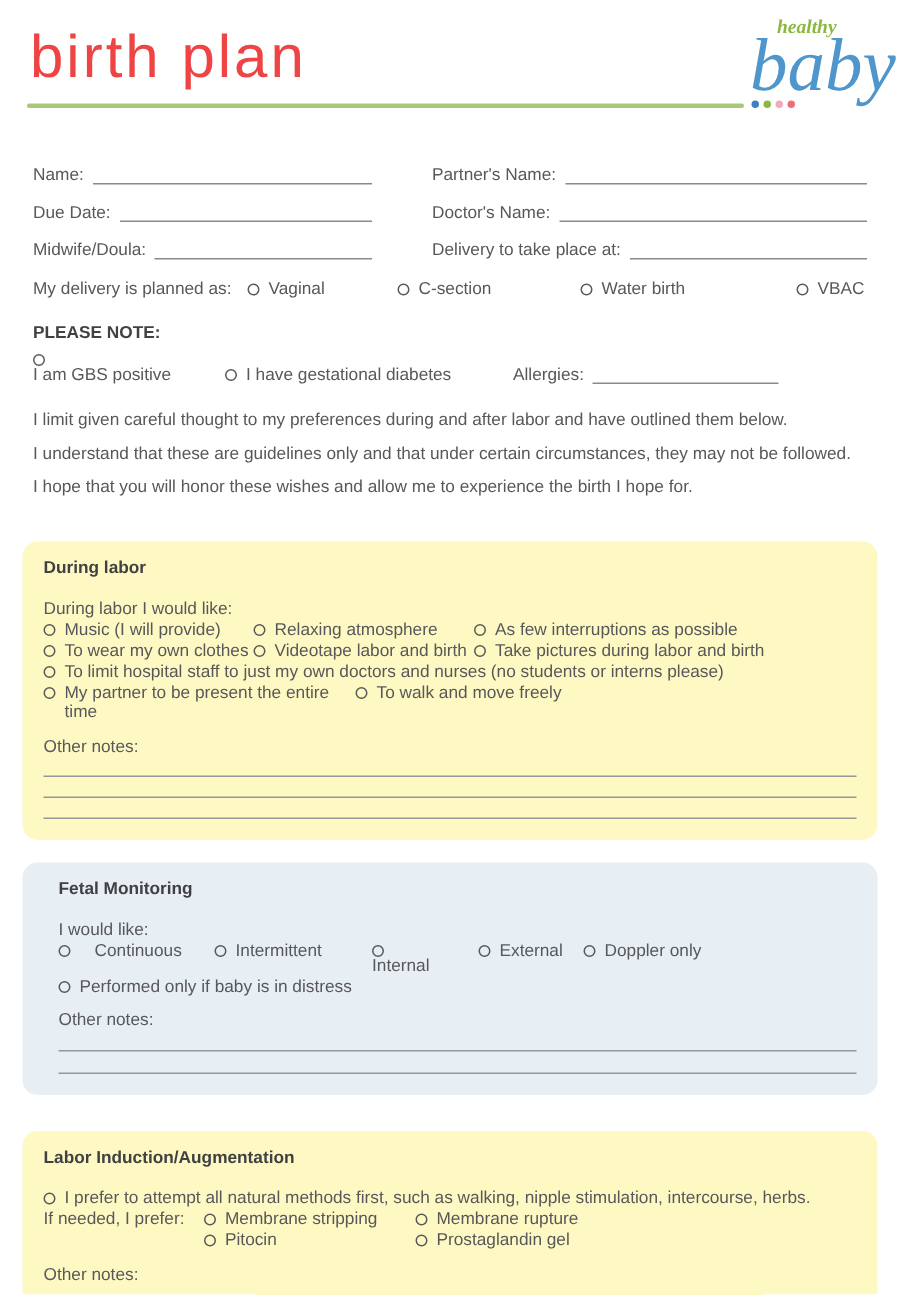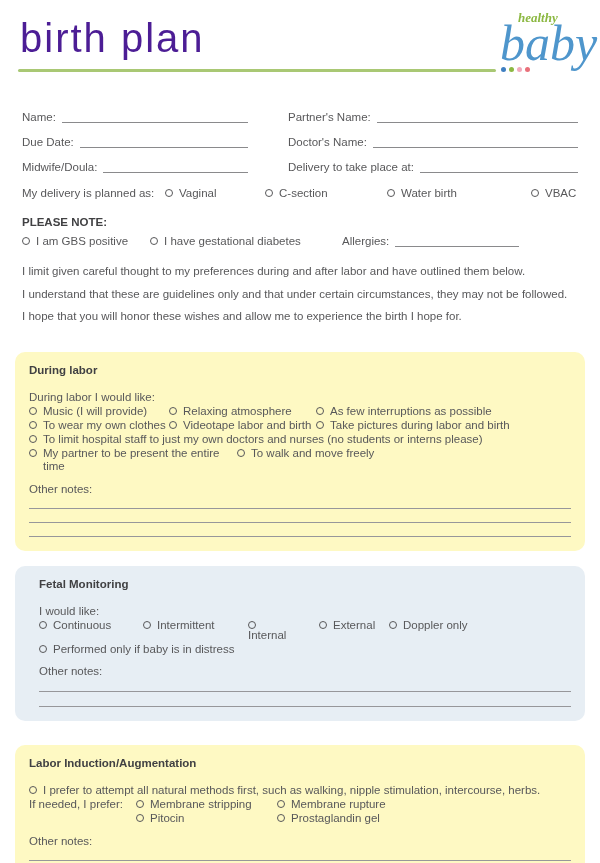--- a/index.html
+++ b/index.html
@@ -5,21 +5,21 @@
   * { margin:0; padding:0; box-sizing:border-box; }
   html,body { background:#fff; }
   .page {
     position:relative; width:600px; height:863px; background:#ffffff; overflow:hidden;
     font-family:"Liberation Sans", sans-serif; color:#58585a; font-size:11.5px;
   }
   
   header { position:relative; height:102px; }
   .title {
     position:absolute; left:20px; top:16px;
-    font-size:40px; font-weight:400; letter-spacing:2px; color:#4c1d95;
+    font-size:40px; font-weight:400; letter-spacing:2px; color:#ef4444;
   }
   .rule { position:absolute; left:18px; top:69px; width:478px; height:3px; background:#a9c874; border-radius:2px; }
   .dots { position:absolute; left:501px; top:67px; display:flex; gap:3px; }
   .dot { width:5px; height:5px; border-radius:50%; }
   .dot-blue  { background:#3f7fc1; }
   .dot-green { background:#8cb842; }
   .dot-pink  { background:#f2a9bb; }
   .dot-red   { background:#e9707a; }
   .logo { position:absolute; right:14px; top:10px; width:86px; font-family:"Liberation Serif", serif; font-style:italic; }
   .logo-healthy { margin-left:18px; font-size:13px; color:#8cb842; font-weight:700; }
@@ -39,37 +39,37 @@
   .opt { display:flex; align-items:flex-start; }
   .radio {
     flex:none; width:8px; height:8px; border:1.3px solid #58585a; border-radius:50%;
     margin:2px 6px 0 0; background:transparent;
   }
   .ow-v { width:100px; } .ow-c { width:122px; } .ow-w { width:144px; }
   
   .note-area { margin:17px 22px 0 22px; }
   .pn-title { font-weight:700; color:#414143; margin-bottom:6px; }
   .pn-row { display:flex; align-items:flex-end; }
-  .pn1 { width:128px; } .pn2 { width:192px; }
+  .pn1 { width:128px;flex-direction:column; } .pn2 { width:192px; }
   .allergies { display:flex; align-items:flex-end; }
   .al-line { width:124px; border-bottom:1px solid #8a8a8c; margin-left:6px; height:13px; }
   
   .intro { margin:13px 22px 0 22px; }
   .intro p { line-height:22.5px; }
   
   .sec { margin:24px 15px 0 15px; border-radius:10px; padding:12px 14px 9px 14px; }
   .sec-green { background:#fef9c3; }
   .sec-blue  { background:#e7eef4; }
   .sec + .sec-blue { margin-top:15px;padding-left:24px; }
   .sec-title { font-weight:700; color:#414143; margin-bottom:15px; }
   .sec-intro { line-height:13.5px; }
   .optrow { display:flex; line-height:13.5px; margin-top:0.5px; }
   .optrow .opt { line-height:13.5px; }
   .c1 { width:140px; } .c2 { width:147px; } .c4 { width:208px; }
-  .f1 { width:104px; } .f2 { width:105px; } .f3 { width:71px;flex-direction:column; } .f4 { width:70px; }
+  .f1 { width:104px;gap:10px; } .f2 { width:105px; } .f3 { width:71px;flex-direction:column; } .f4 { width:70px; }
   .il { width:107px; white-space:nowrap; } .i1 { width:141px; }
   .notes-label { margin-top:9px; }
   .noteline { height:14px; border-bottom:1px solid #97979a; }
   .sec-blue .noteline { height:15px; }
   .sec .pad-b { height:5px; }
   .ind-sp { flex:none; }
 </style>
 </head>
 <body>
 

